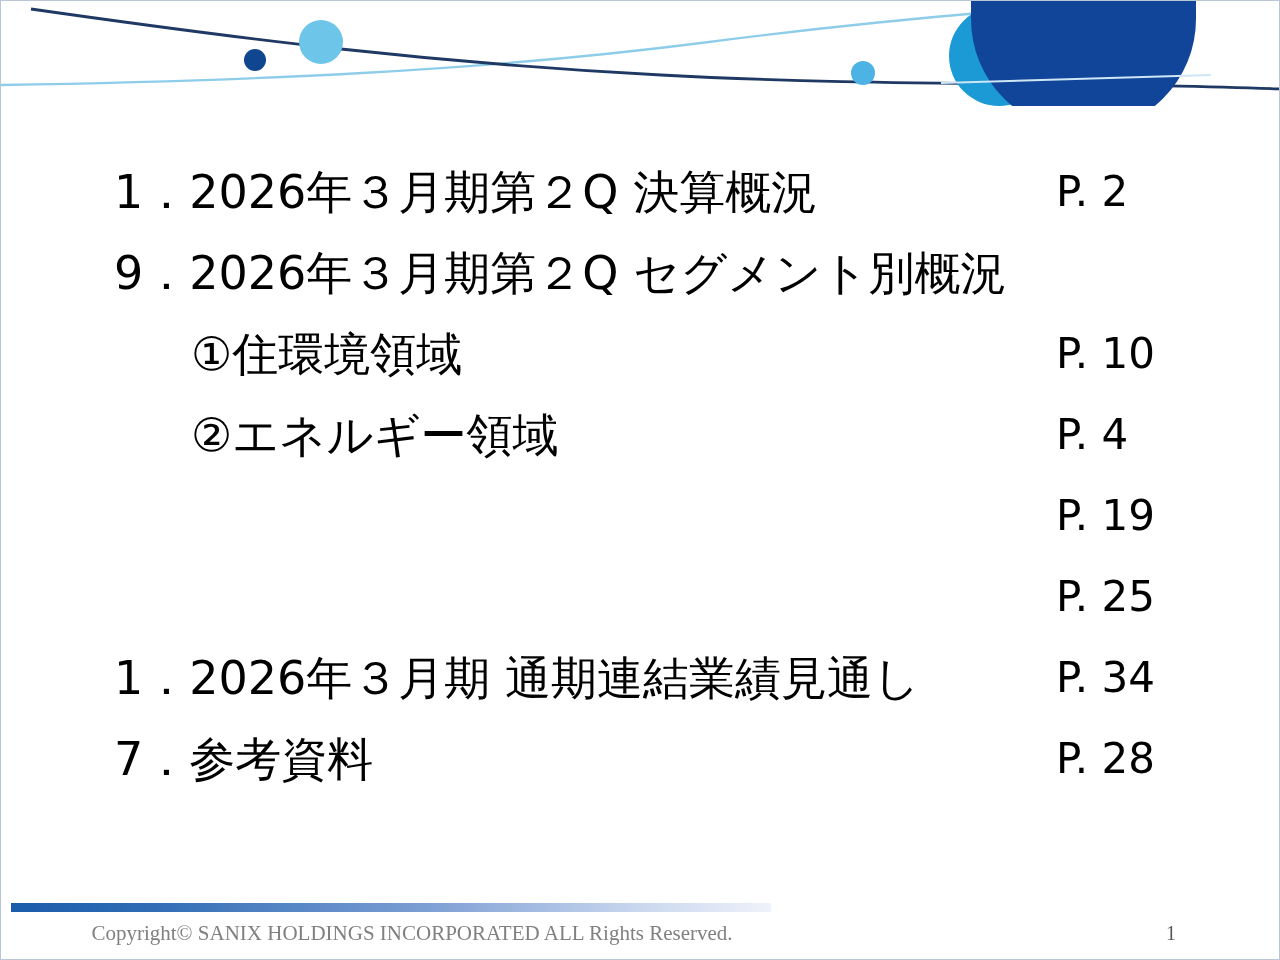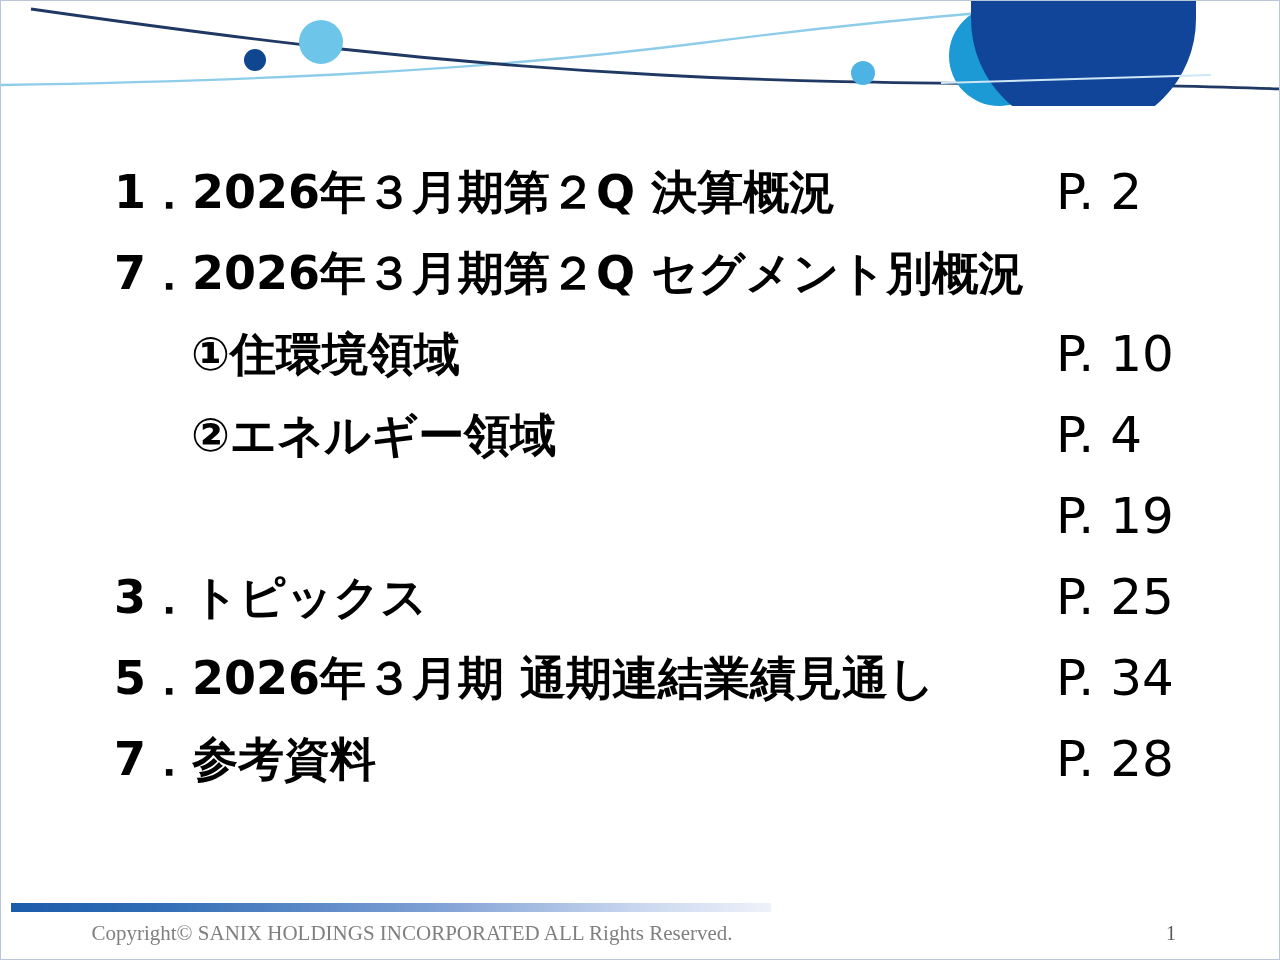--- a/index.html
+++ b/index.html
@@ -62,32 +62,32 @@
 
   .toc-label {
     position: absolute;
     top: 50%;
     transform: translateY(-50%);
     color: #000000;
     font-size: 46px;
     line-height: 1.1;
     white-space: nowrap;
     font-family: "DejaVu Sans", "Liberation Sans", sans-serif;
-    font-weight: 700;
+    font-weight: 400;
   }
   .toc-row.level1 .toc-label { left: 113px; }
   .toc-row.level2 .toc-label { left: 190px; text-align: center; }
 
   .toc-page {
     position: absolute;
     top: 50%;
     transform: translateY(-50%);
     left: 1055px;
     color: #000000;
-    font-size: 50px;
+    font-size: 42px;
     line-height: 1.1;
     white-space: nowrap;
     font-family: "DejaVu Sans", "Liberation Sans", sans-serif;
     font-weight: 400;
   }
 
   
   #footer-bar {
     position: absolute;
     left: 10px;
@@ -156,45 +156,44 @@
   </div>
 
   <div id="toc">
 
     <div class="toc-row level1">
       <span class="toc-label">1．2026年３月期第２Q 決算概況</span>
       <span class="toc-page">P. 2</span>
     </div>
 
     <div class="toc-row level1">
-      <span class="toc-label">7．2026年３月期第２Q セグメント別概況</span>
+      <span class="toc-label">9．2026年３月期第２Q セグメント別概況</span>
       <span class="toc-page"></span>
     </div>
 
     <div class="toc-row level2 sub">
       <span class="toc-label">①住環境領域</span>
       <span class="toc-page">P. 10</span>
     </div>
 
     <div class="toc-row level2 sub">
       <span class="toc-label">②エネルギー領域</span>
       <span class="toc-page">P. 4</span>
     </div>
 
     <div class="toc-row level2 sub">
       <span class="toc-page">P. 19</span>
     </div>
 
     <div class="toc-row level1">
-      <span class="toc-label">3．トピックス</span>
       <span class="toc-page">P. 25</span>
     </div>
 
     <div class="toc-row level1">
-      <span class="toc-label">5．2026年３月期 通期連結業績見通し</span>
+      <span class="toc-label">1．2026年３月期 通期連結業績見通し</span>
       <span class="toc-page">P. 34</span>
     </div>
 
     <div class="toc-row level1">
       <span class="toc-label">7．参考資料</span>
       <span class="toc-page">P. 28</span>
     </div>
 
   </div>
 

